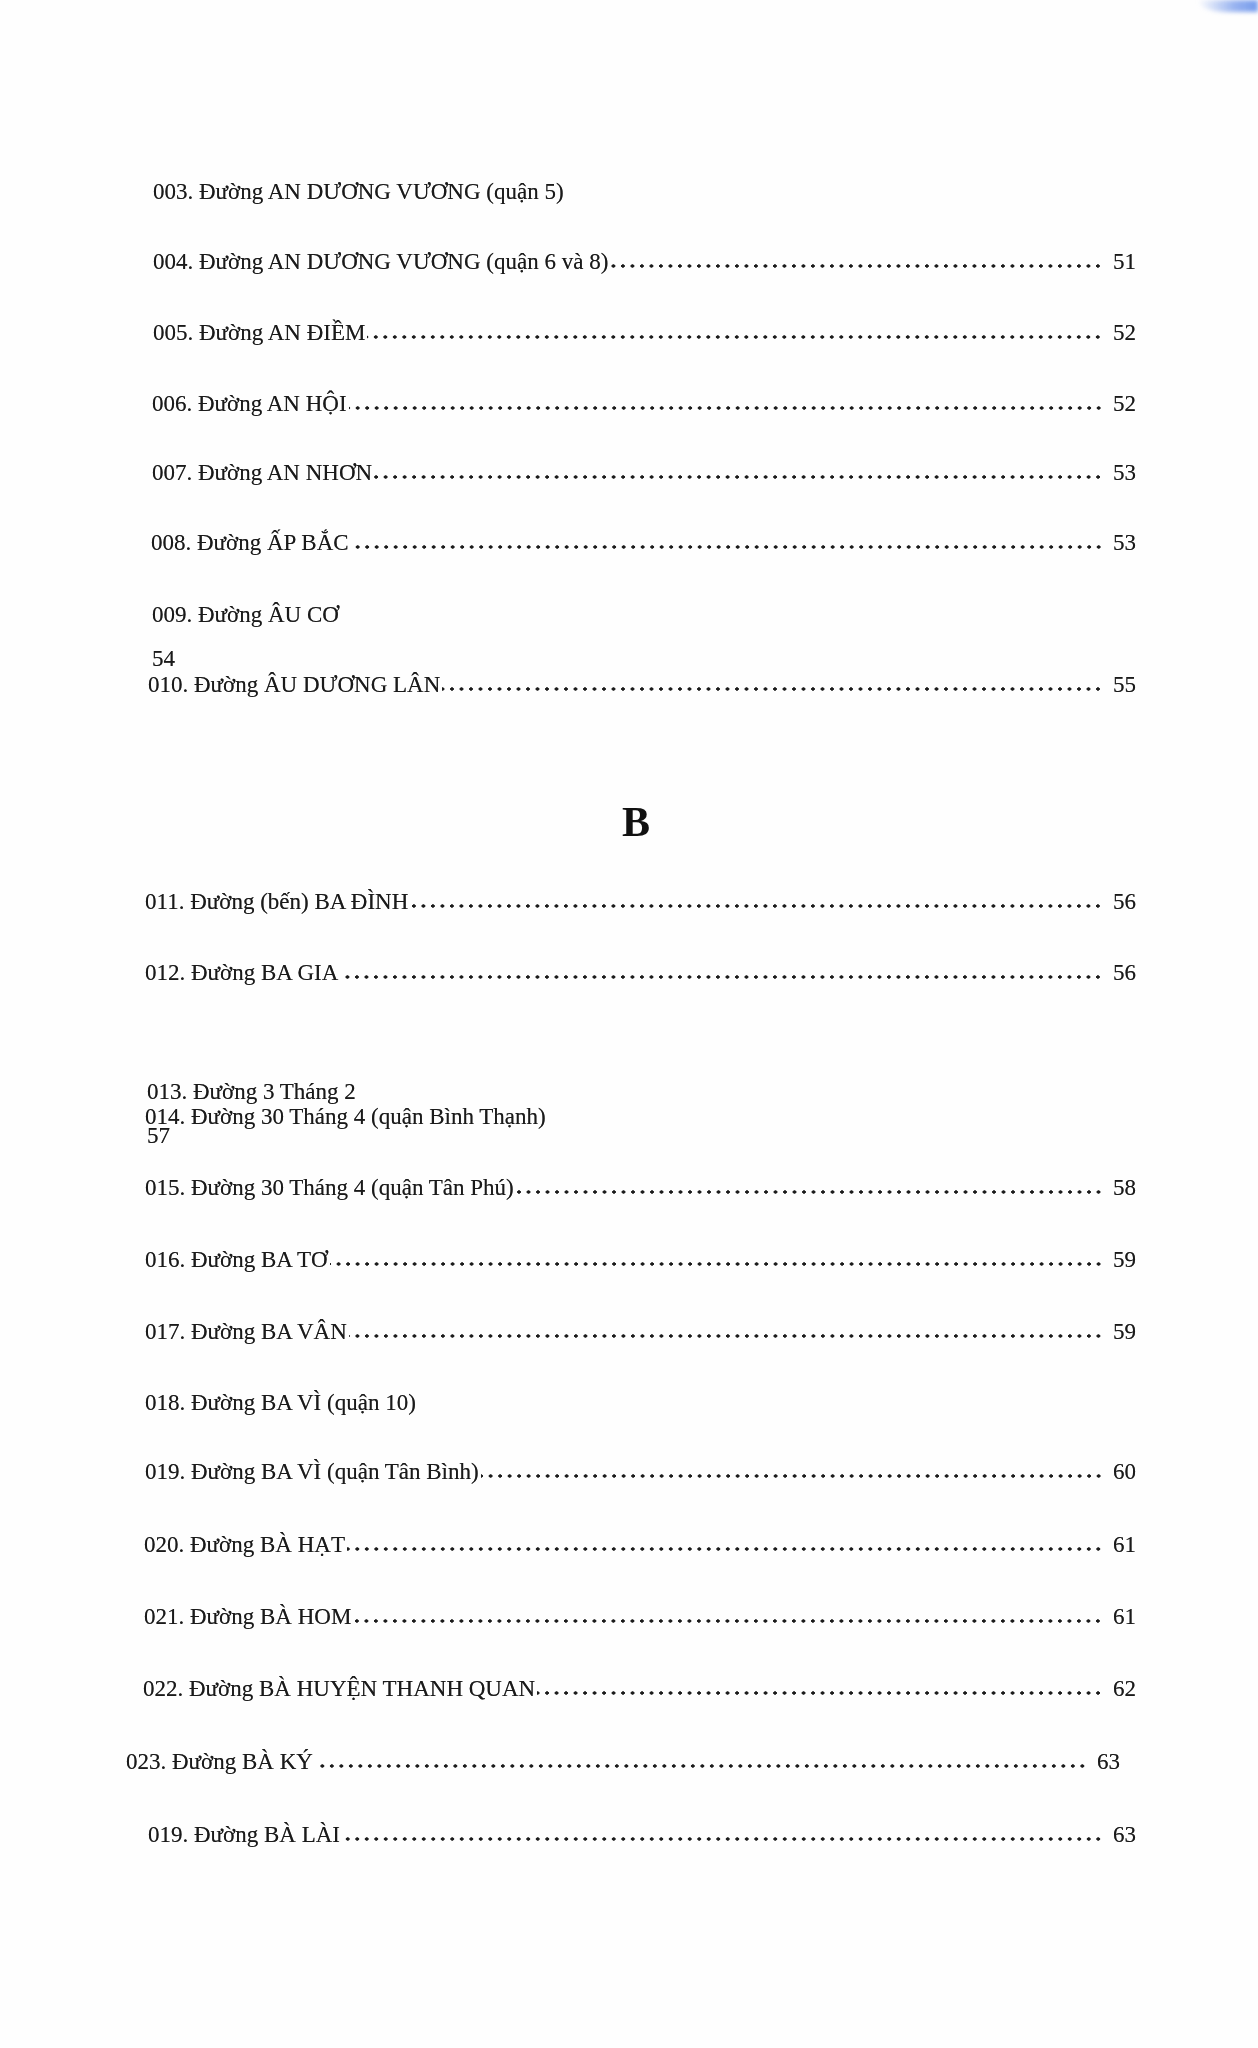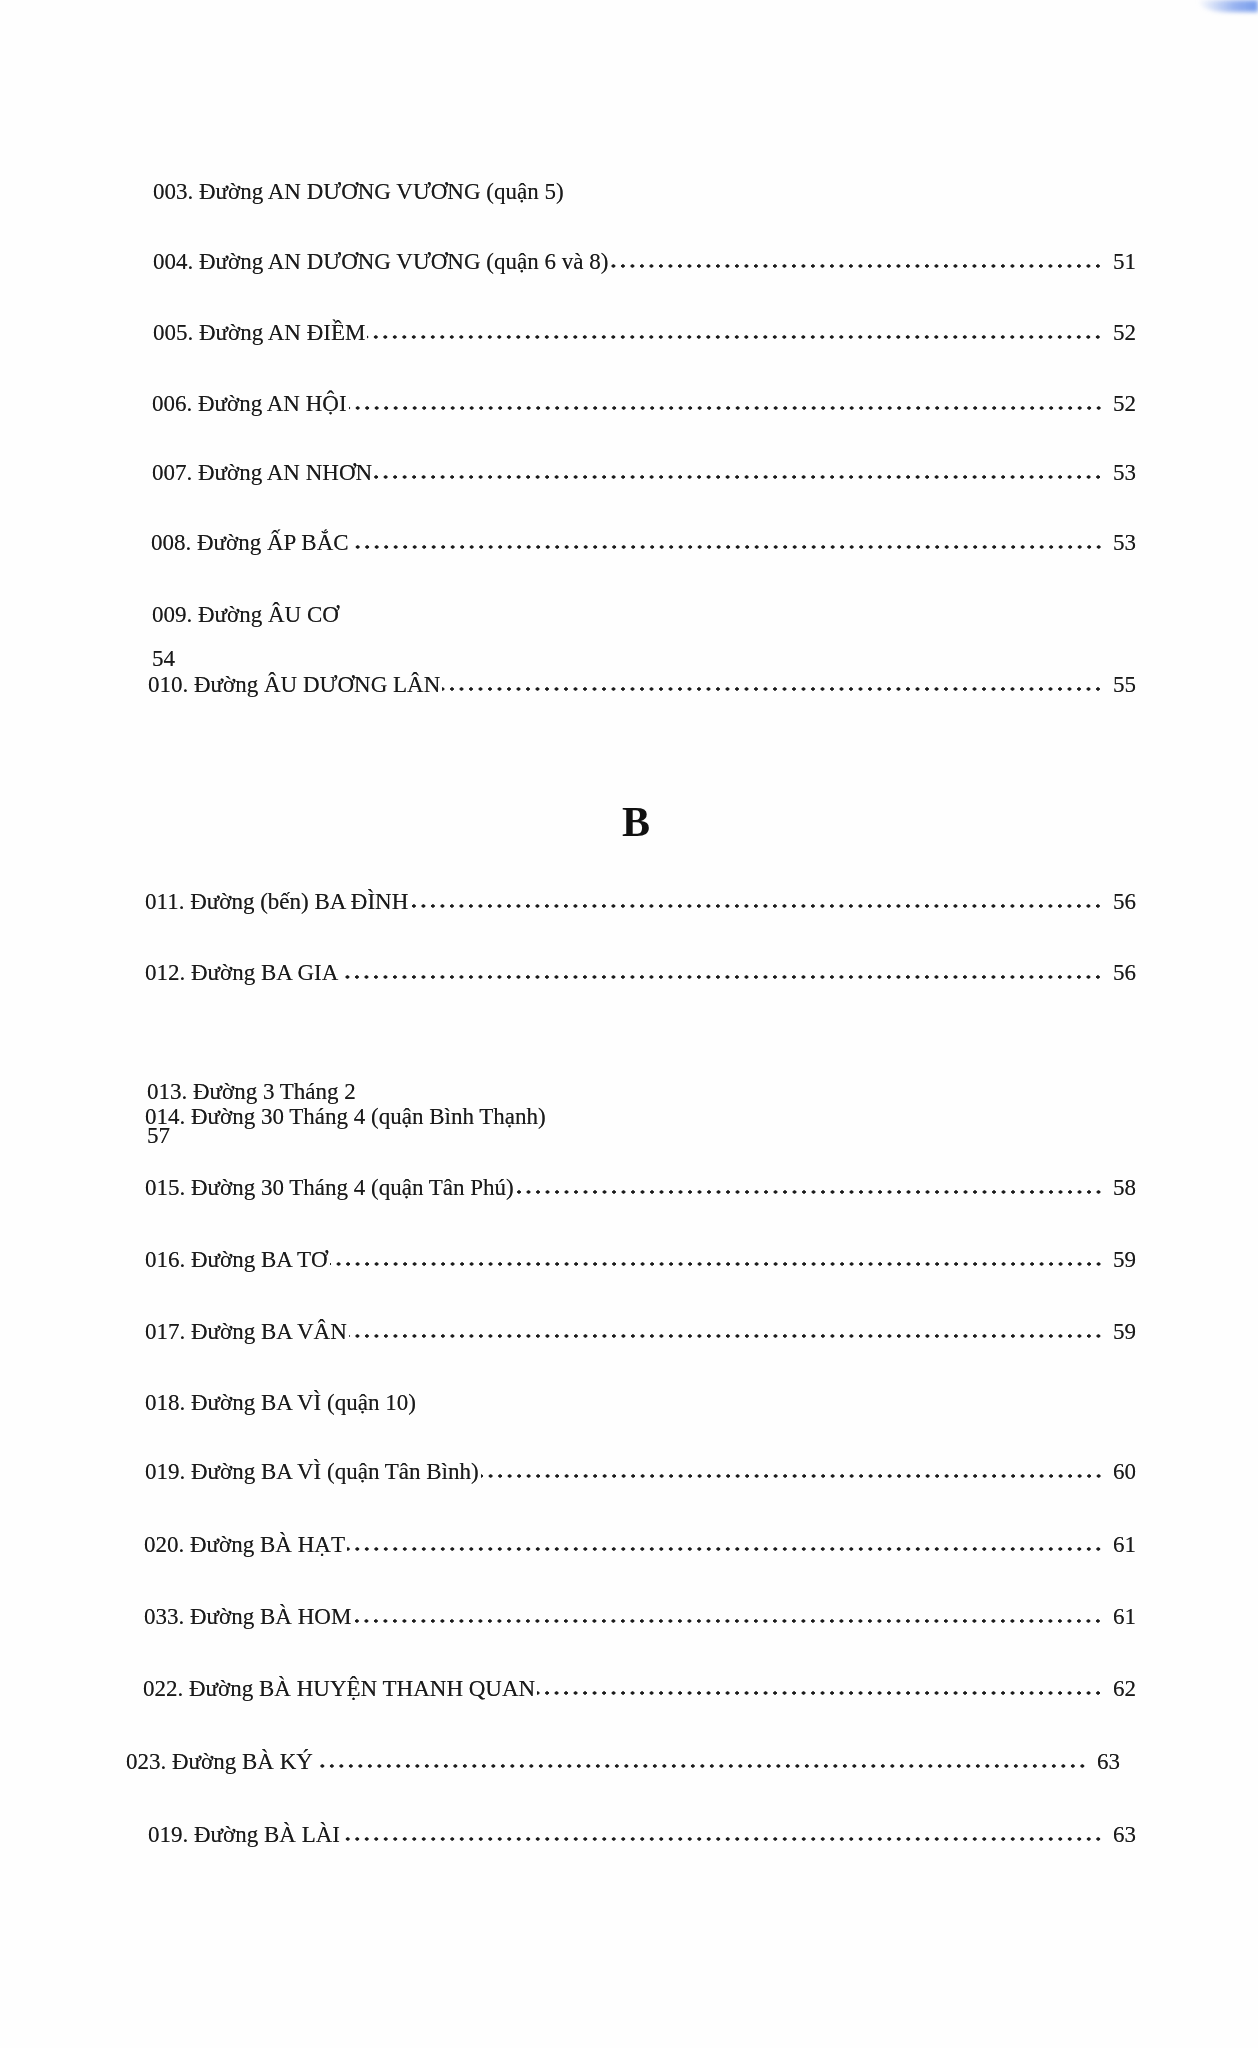--- a/index.html
+++ b/index.html
@@ -142,21 +142,21 @@
     <span class="label">019. Đường BA VÌ (quận Tân Bình)</span>
     <span class="leader"></span>
     <span class="pg">60</span>
   </div>
   <div class="toc-line" style="left:144px; top:1523px; width:992px;">
     <span class="label">020. Đường BÀ HẠT</span>
     <span class="leader"></span>
     <span class="pg">61</span>
   </div>
   <div class="toc-line" style="left:144px; top:1595px; width:992px;">
-    <span class="label">033. Đường BÀ HOM</span>
+    <span class="label">021. Đường BÀ HOM</span>
     <span class="leader"></span>
     <span class="pg">61</span>
   </div>
   <div class="toc-line" style="left:143px; top:1667px; width:993px;">
     <span class="label">022. Đường BÀ HUYỆN THANH QUAN</span>
     <span class="leader"></span>
     <span class="pg">62</span>
   </div>
   <div class="toc-line" style="left:126px; top:1740px; width:994px;">
     <span class="label">023. Đường BÀ KÝ</span>

